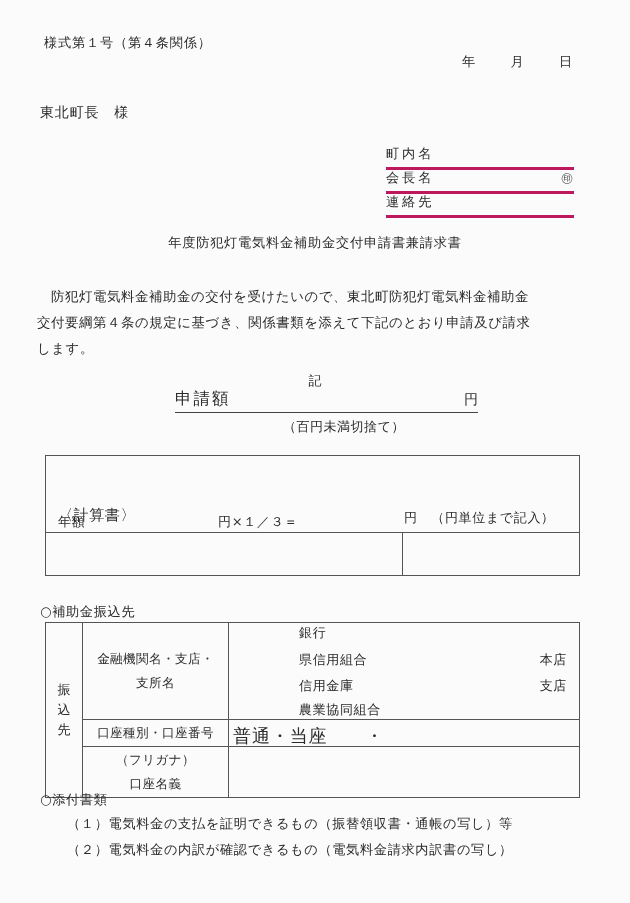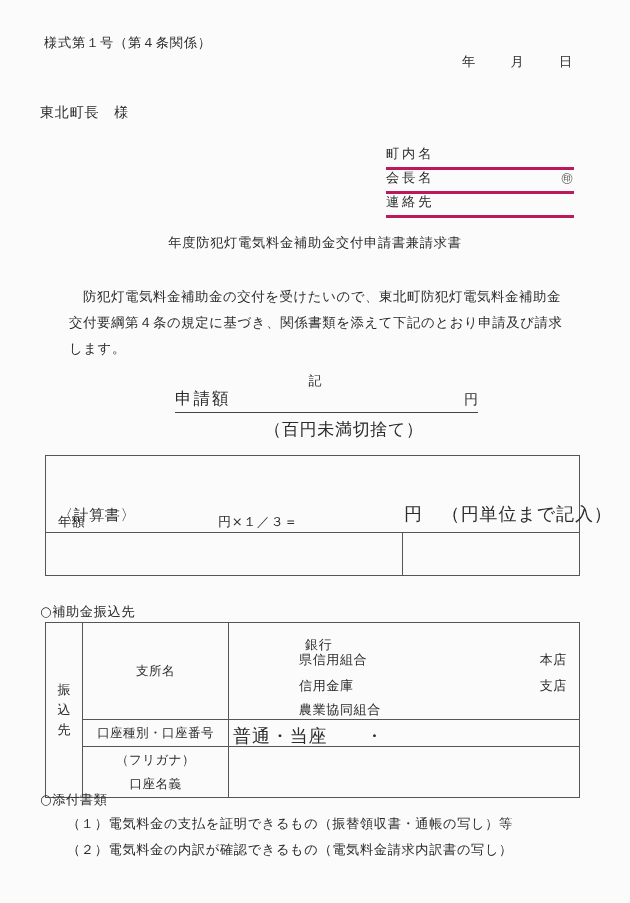--- a/index.html
+++ b/index.html
@@ -87,21 +87,20 @@
   #body-para {
     position: absolute;
     left: 37px;
     top: 284px;
     width: 558px;
     font-size: 13.4px;
     line-height: 26px;
     letter-spacing: 0.045em;
     text-align: justify;
     text-justify: inter-character;
-    margin-left: 32px;
   }
   #body-para .ln { display: block; white-space: pre; }
 
   
   #ki {
     position: absolute;
     left: 0; top: 372px;
     width: 630px;
     text-align: center;
     font-size: 13px;
@@ -126,21 +125,21 @@
     position: absolute;
     right: 0; bottom: 3px;
     font-size: 14px;
     white-space: pre;
   }
   #amount-note {
     position: absolute;
     left: 0; top: 418px;
     width: 630px;
     text-align: center;
-    font-size: 17px;
+    font-size: 13px;
     letter-spacing: 0.04em;
     white-space: pre;
     padding-left: 58px;
     box-sizing: border-box;
   }
 
   
   #calc-table {
     position: absolute;
     left: 45px;
@@ -170,22 +169,22 @@
   }
   #calc-upper .cformula {
     position: absolute;
     left: 172px; top: 57px;
     font-size: 13px;
     letter-spacing: 0.05em;
     white-space: pre;
   }
   #calc-upper .cresult {
     position: absolute;
-    left: 358px; top: 46px;
-    font-size: 18px;
+    left: 358px; top: 53px;
+    font-size: 13px;
     letter-spacing: 0.05em;
     white-space: pre;
   }
   #calc-lower {
     position: relative;
     height: 42px;
     border-top: 1.2px solid #555;
     display: flex;
   }
   #calc-lower .cell-left {
@@ -272,21 +271,21 @@
     letter-spacing: 0.05em;
     white-space: pre;
   }
   #bank-options .suffix {
     position: absolute;
     right: 12px;
     font-size: 13px;
     letter-spacing: 0.05em;
     white-space: pre;
   }
-  #bank-options .r0 { top: 13px; margin-left: 6px; }
+  #bank-options .r0 { top: 1px; }
   #bank-options .r1 { top: 28px; }
   #bank-options .r2 { top: 54px; }
   #bank-options .r3 { top: 78px; }
 
   #acct-type-body { height: 26px; }
   #acct-type-body span {
     position: absolute;
     left: 4px;
     top: 4px;
     font-size: 18px;
@@ -375,20 +374,21 @@
       <span>
         <i>振</i>
         <i>込</i>
         <i>先</i>
       </span>
     </div>
     <div id="bank-rows">
 
       <div class="bank-row">
         <div class="rlabel">
+          <i>金融機関名・支店・</i>
           <i>支所名</i>
         </div>
         <div class="rbody" id="bank-options">
           <span class="opt r0">銀行</span>
           <span class="suffix r0"></span>
           <span class="opt r1">県信用組合</span>
           <span class="suffix r1">本店</span>
           <span class="opt r2">信用金庫</span>
           <span class="suffix r2">支店</span>
           <span class="opt r3">農業協同組合</span>

